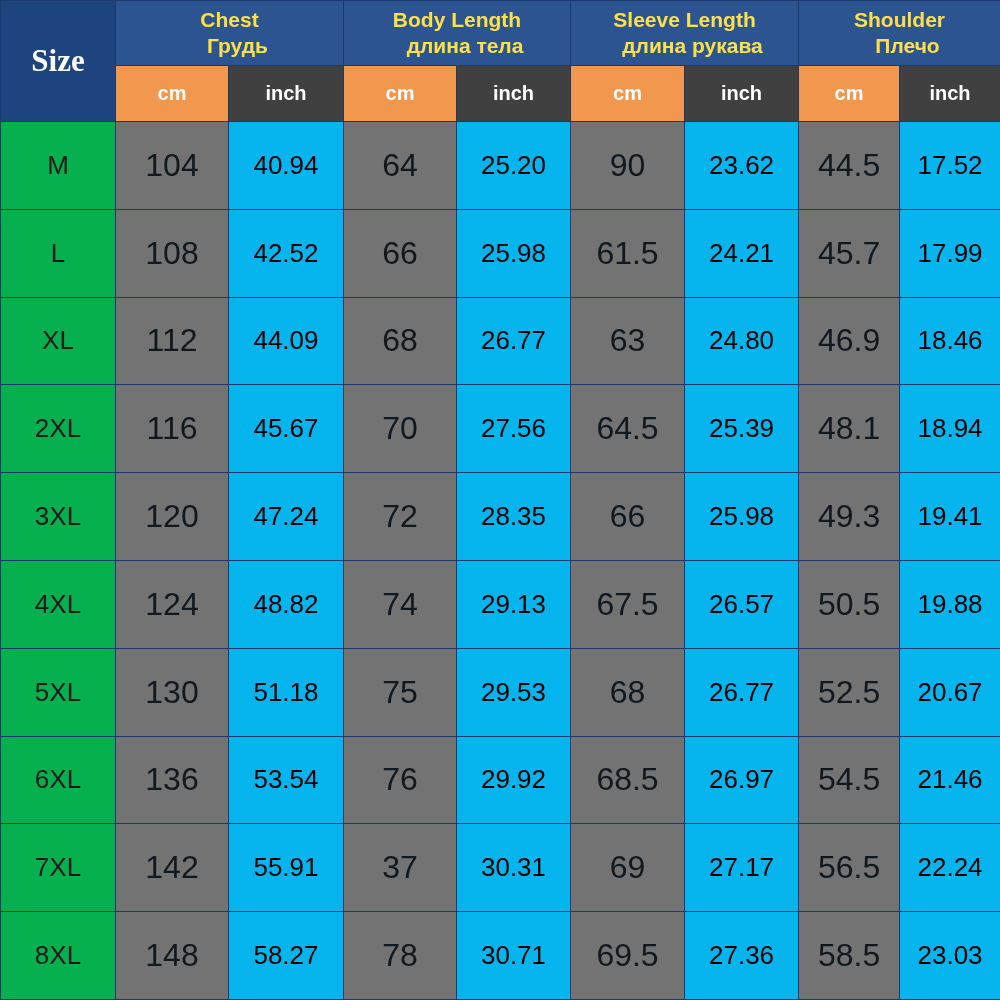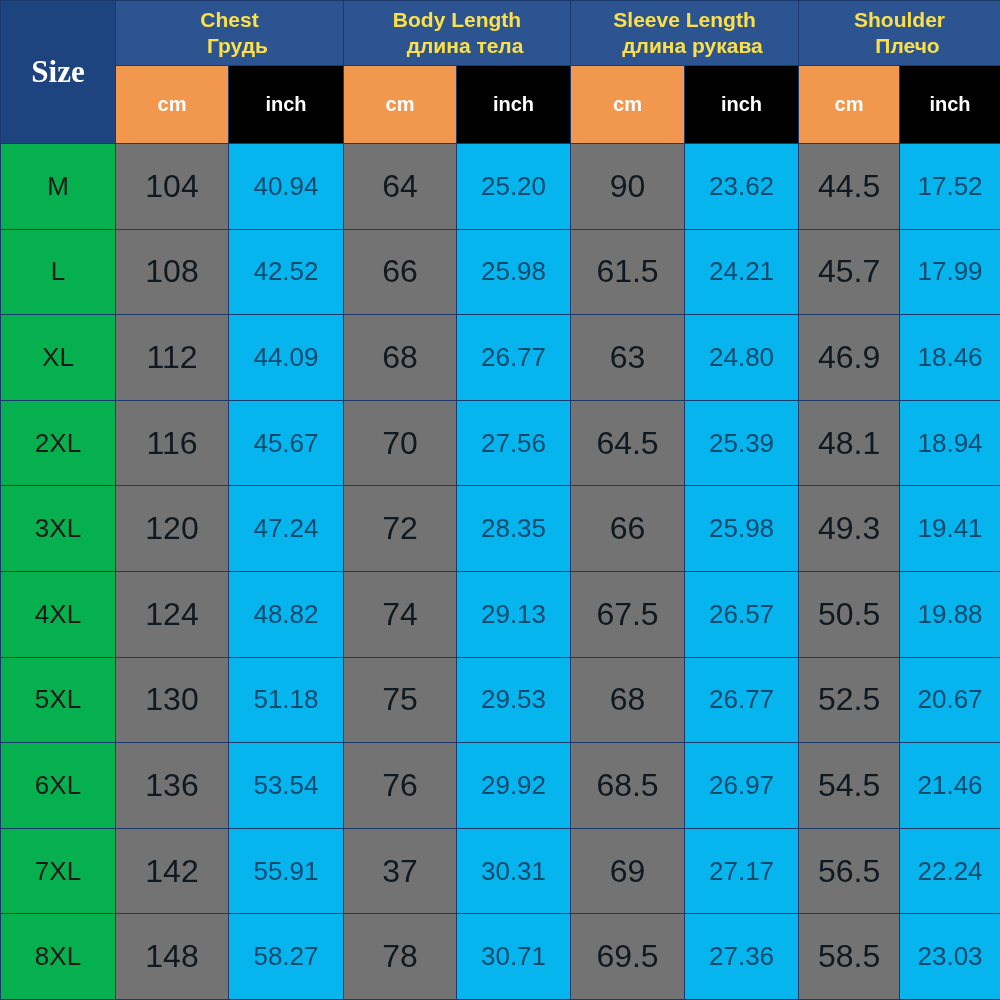--- a/index.html
+++ b/index.html
@@ -49,38 +49,38 @@
   .hdr-group .g-en { display: block; }
   .hdr-group .g-ru { display: block; margin-left: 16px; }
 
   .hdr-unit {
     color: #ffffff;
     font-size: 20px;
     font-weight: bold;
     border: 1px solid #ffffff;
   }
   .hdr-unit.cm { background: #f2974e; }
-  .hdr-unit.inch { background: #000000; }
+  .hdr-unit.inch { background: #404040; }
 
   
   .cell-size {
     background: #06b04f;
     color: #1a1a1a;
     font-size: 26px;
     border: 1px solid #0a7a3c;
   }
   .cell-cm {
     background: #737373;
     color: #101820;
     font-size: 32px;
     border: 1px solid #2d4f83;
   }
   .cell-inch {
     background: #06b4ee;
-    color: #0c4a6e;
+    color: #000000;
     font-size: 26px;
     border: 1px solid #2d4f83;
   }
 </style>
 </head>
 <body>
 
 <table id="size-table">
   <colgroup>
     <col style="width:115px">
@@ -106,21 +106,21 @@
       </th>
       <th class="hdr-group" colspan="2">
         <span class="g-en">Sleeve Length</span>
         <span class="g-ru">длина рукава</span>
       </th>
       <th class="hdr-group" colspan="2">
         <span class="g-en">Shoulder</span>
         <span class="g-ru">Плечо</span>
       </th>
     </tr>
-    <tr style="height:78px">
+    <tr style="height:56px">
       <th class="hdr-unit cm">cm</th>
       <th class="hdr-unit inch">inch</th>
       <th class="hdr-unit cm">cm</th>
       <th class="hdr-unit inch">inch</th>
       <th class="hdr-unit cm">cm</th>
       <th class="hdr-unit inch">inch</th>
       <th class="hdr-unit cm">cm</th>
       <th class="hdr-unit inch">inch</th>
     </tr>
   </thead>

